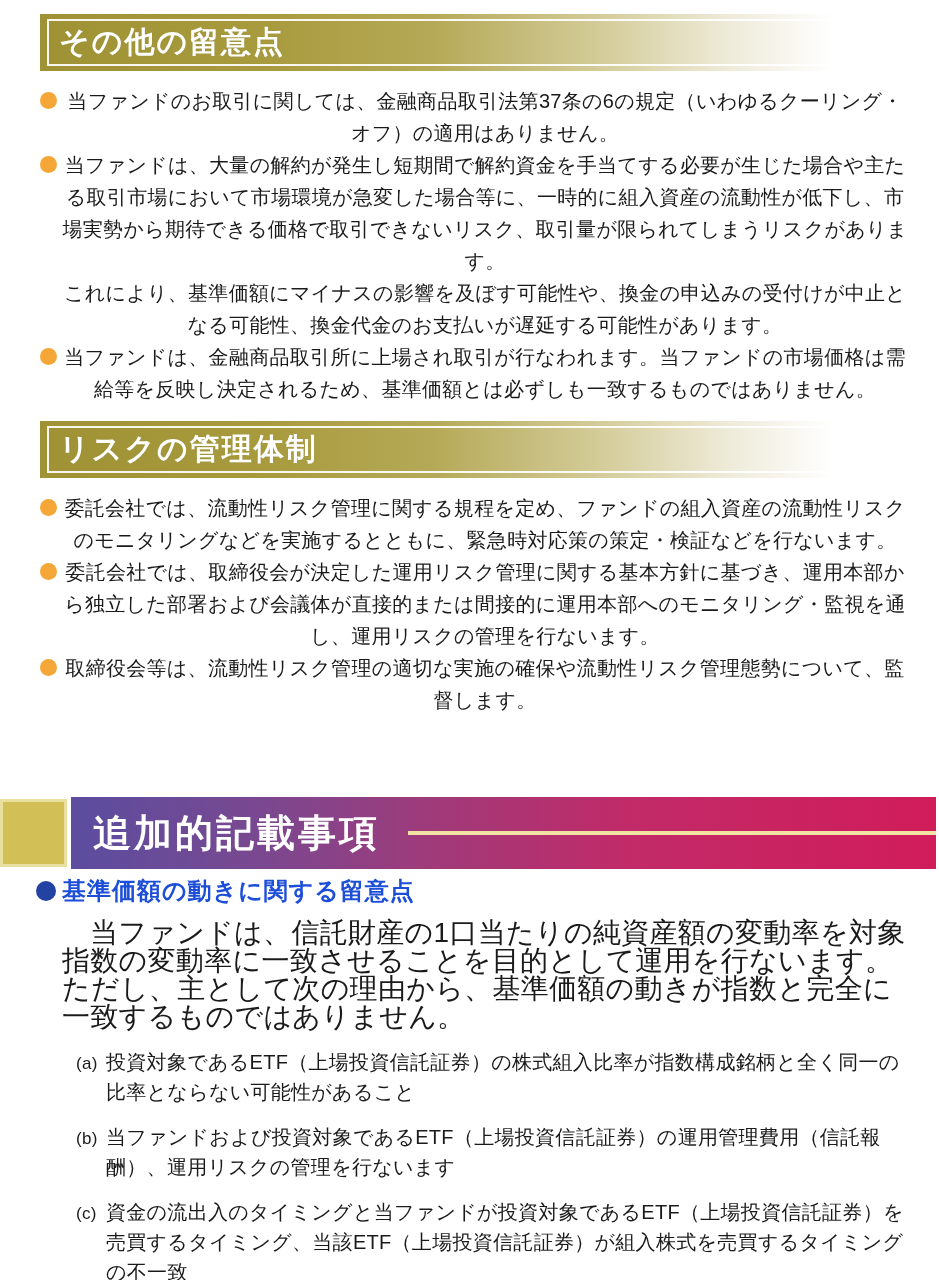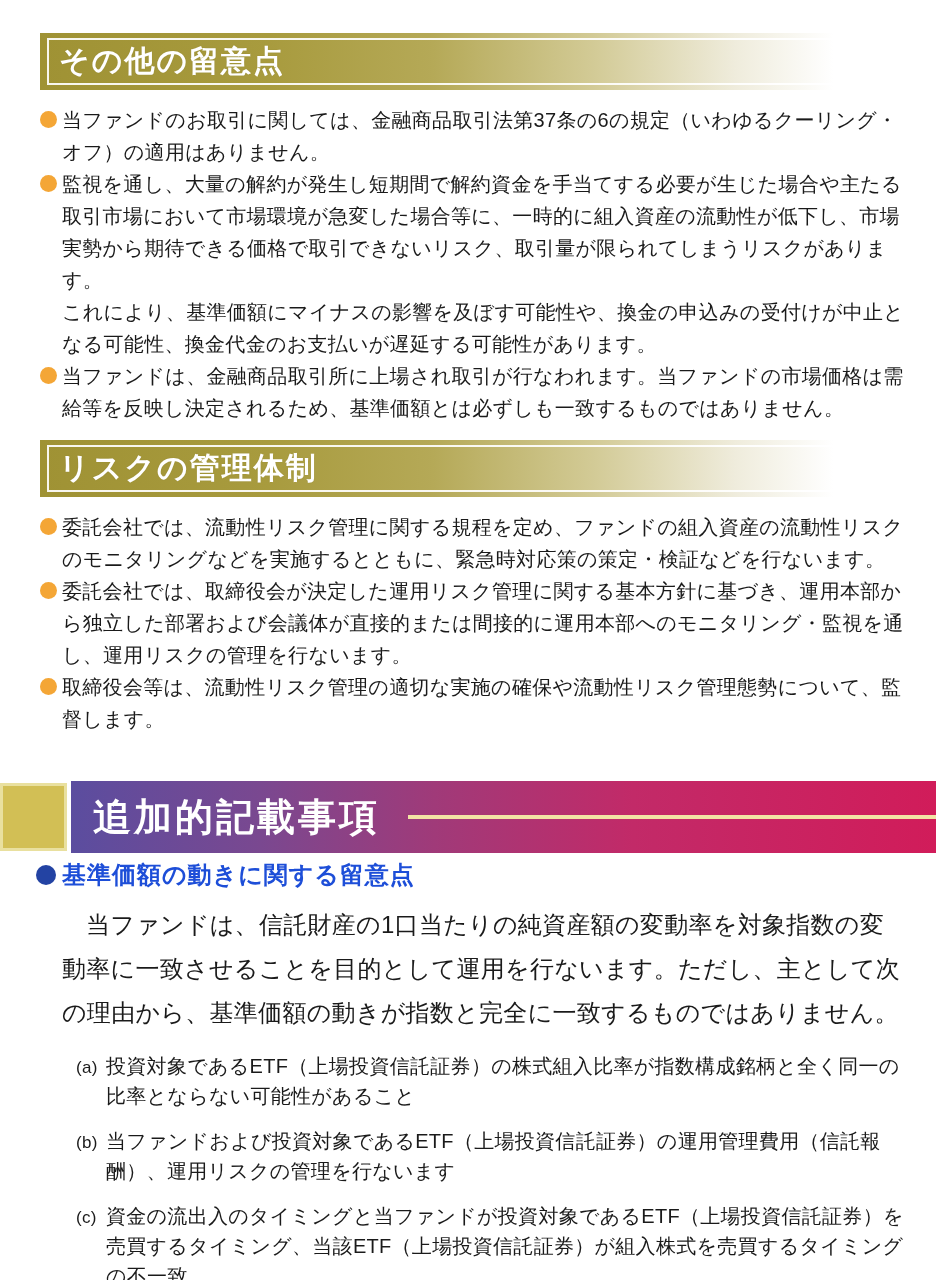--- a/index.html
+++ b/index.html
@@ -30,40 +30,41 @@
     border-left: 2px solid rgba(255,255,255,0.92);
     pointer-events: none;
   }
   .gold-header h2 {
     margin: 0 0 0 19px;
     color: #ffffff;
     font-size: 30px; font-weight: bold;
     letter-spacing: 2px;
     text-shadow: 0 0 1px rgba(120,110,40,0.4);
   }
-  #header-other { margin-top: 33px; }
+  #header-other { margin-top: 14px; }
   #header-risk  { margin-top: 16px; }
 
   
   .bullet-body {
     margin: 14px 0 0 40px;
     width: 868px;
     font-size: 20px; line-height: 32px;
     letter-spacing: 0.3px;
+    text-align: center;
   }
   .bullet-item { position: relative; padding-left: 22px; }
   .bullet-item .dot {
     position: absolute; left: 0; top: 7px;
     width: 17px; height: 17px; border-radius: 50%;
     background: #f4a636;
   }
   .bullet-item p { margin: 0; }
 
   
-  .banner-row { position: relative; margin-top: 46px; height: 52px; }
+  .banner-row { position: relative; margin-top: 81px; height: 52px; }
   .gold-block {
     position: absolute; left: 0; top: 2px;
     width: 67px; height: 68px;
     background: #d2bf55;
     border: 3px solid #e9e09f;
   }
   .banner {
     position: absolute; left: 71px; right: 3px; top: 0; height: 72px;
     background: linear-gradient(90deg,
       #5b4d9f 0%, #7a4890 22%, #a03a79 42%,
@@ -96,21 +97,21 @@
   .sub-heading .dot {
     position: absolute; left: 0; top: 6px;
     width: 20px; height: 20px; border-radius: 50%;
     background: #2343a3;
   }
 
   
   .intro {
     margin: 12px 0 4px 62px;
     width: 846px;
-    font-size: 24px; line-height: 44px;
+    font-size: 28px; line-height: 28px;
     letter-spacing: 0.3px;
     text-indent: 1em;
   }
 
   
   .letter-list { margin: 16px 0 0 76px; width: 832px; }
   .letter-item {
     display: flex;
     font-size: 20px; line-height: 30px;
     letter-spacing: 0.3px;
@@ -132,21 +133,21 @@
     <div class="inner-lines"></div>
     <h2>その他の留意点</h2>
   </div>
   <div class="bullet-body">
       <div class="bullet-item">
         <span class="dot"></span>
         <p>当ファンドのお取引に関しては、金融商品取引法第37条の6の規定（いわゆるクーリング・オフ）の適用はありません。</p>
       </div>
       <div class="bullet-item">
         <span class="dot"></span>
-        <p>監視を通し、大量の解約が発生し短期間で解約資金を手当てする必要が生じた場合や主たる取引市場において市場環境が急変した場合等に、一時的に組入資産の流動性が低下し、市場実勢から期待できる価格で取引できないリスク、取引量が限られてしまうリスクがあります。</p>
+        <p>当ファンドは、大量の解約が発生し短期間で解約資金を手当てする必要が生じた場合や主たる取引市場において市場環境が急変した場合等に、一時的に組入資産の流動性が低下し、市場実勢から期待できる価格で取引できないリスク、取引量が限られてしまうリスクがあります。</p>
         <p>これにより、基準価額にマイナスの影響を及ぼす可能性や、換金の申込みの受付けが中止となる可能性、換金代金のお支払いが遅延する可能性があります。</p>
       </div>
       <div class="bullet-item">
         <span class="dot"></span>
         <p>当ファンドは、金融商品取引所に上場され取引が行なわれます。当ファンドの市場価格は需給等を反映し決定されるため、基準価額とは必ずしも一致するものではありません。</p>
       </div>
     </div>
 
   <div class="gold-header" id="header-risk">
     <div class="inner-lines"></div>

